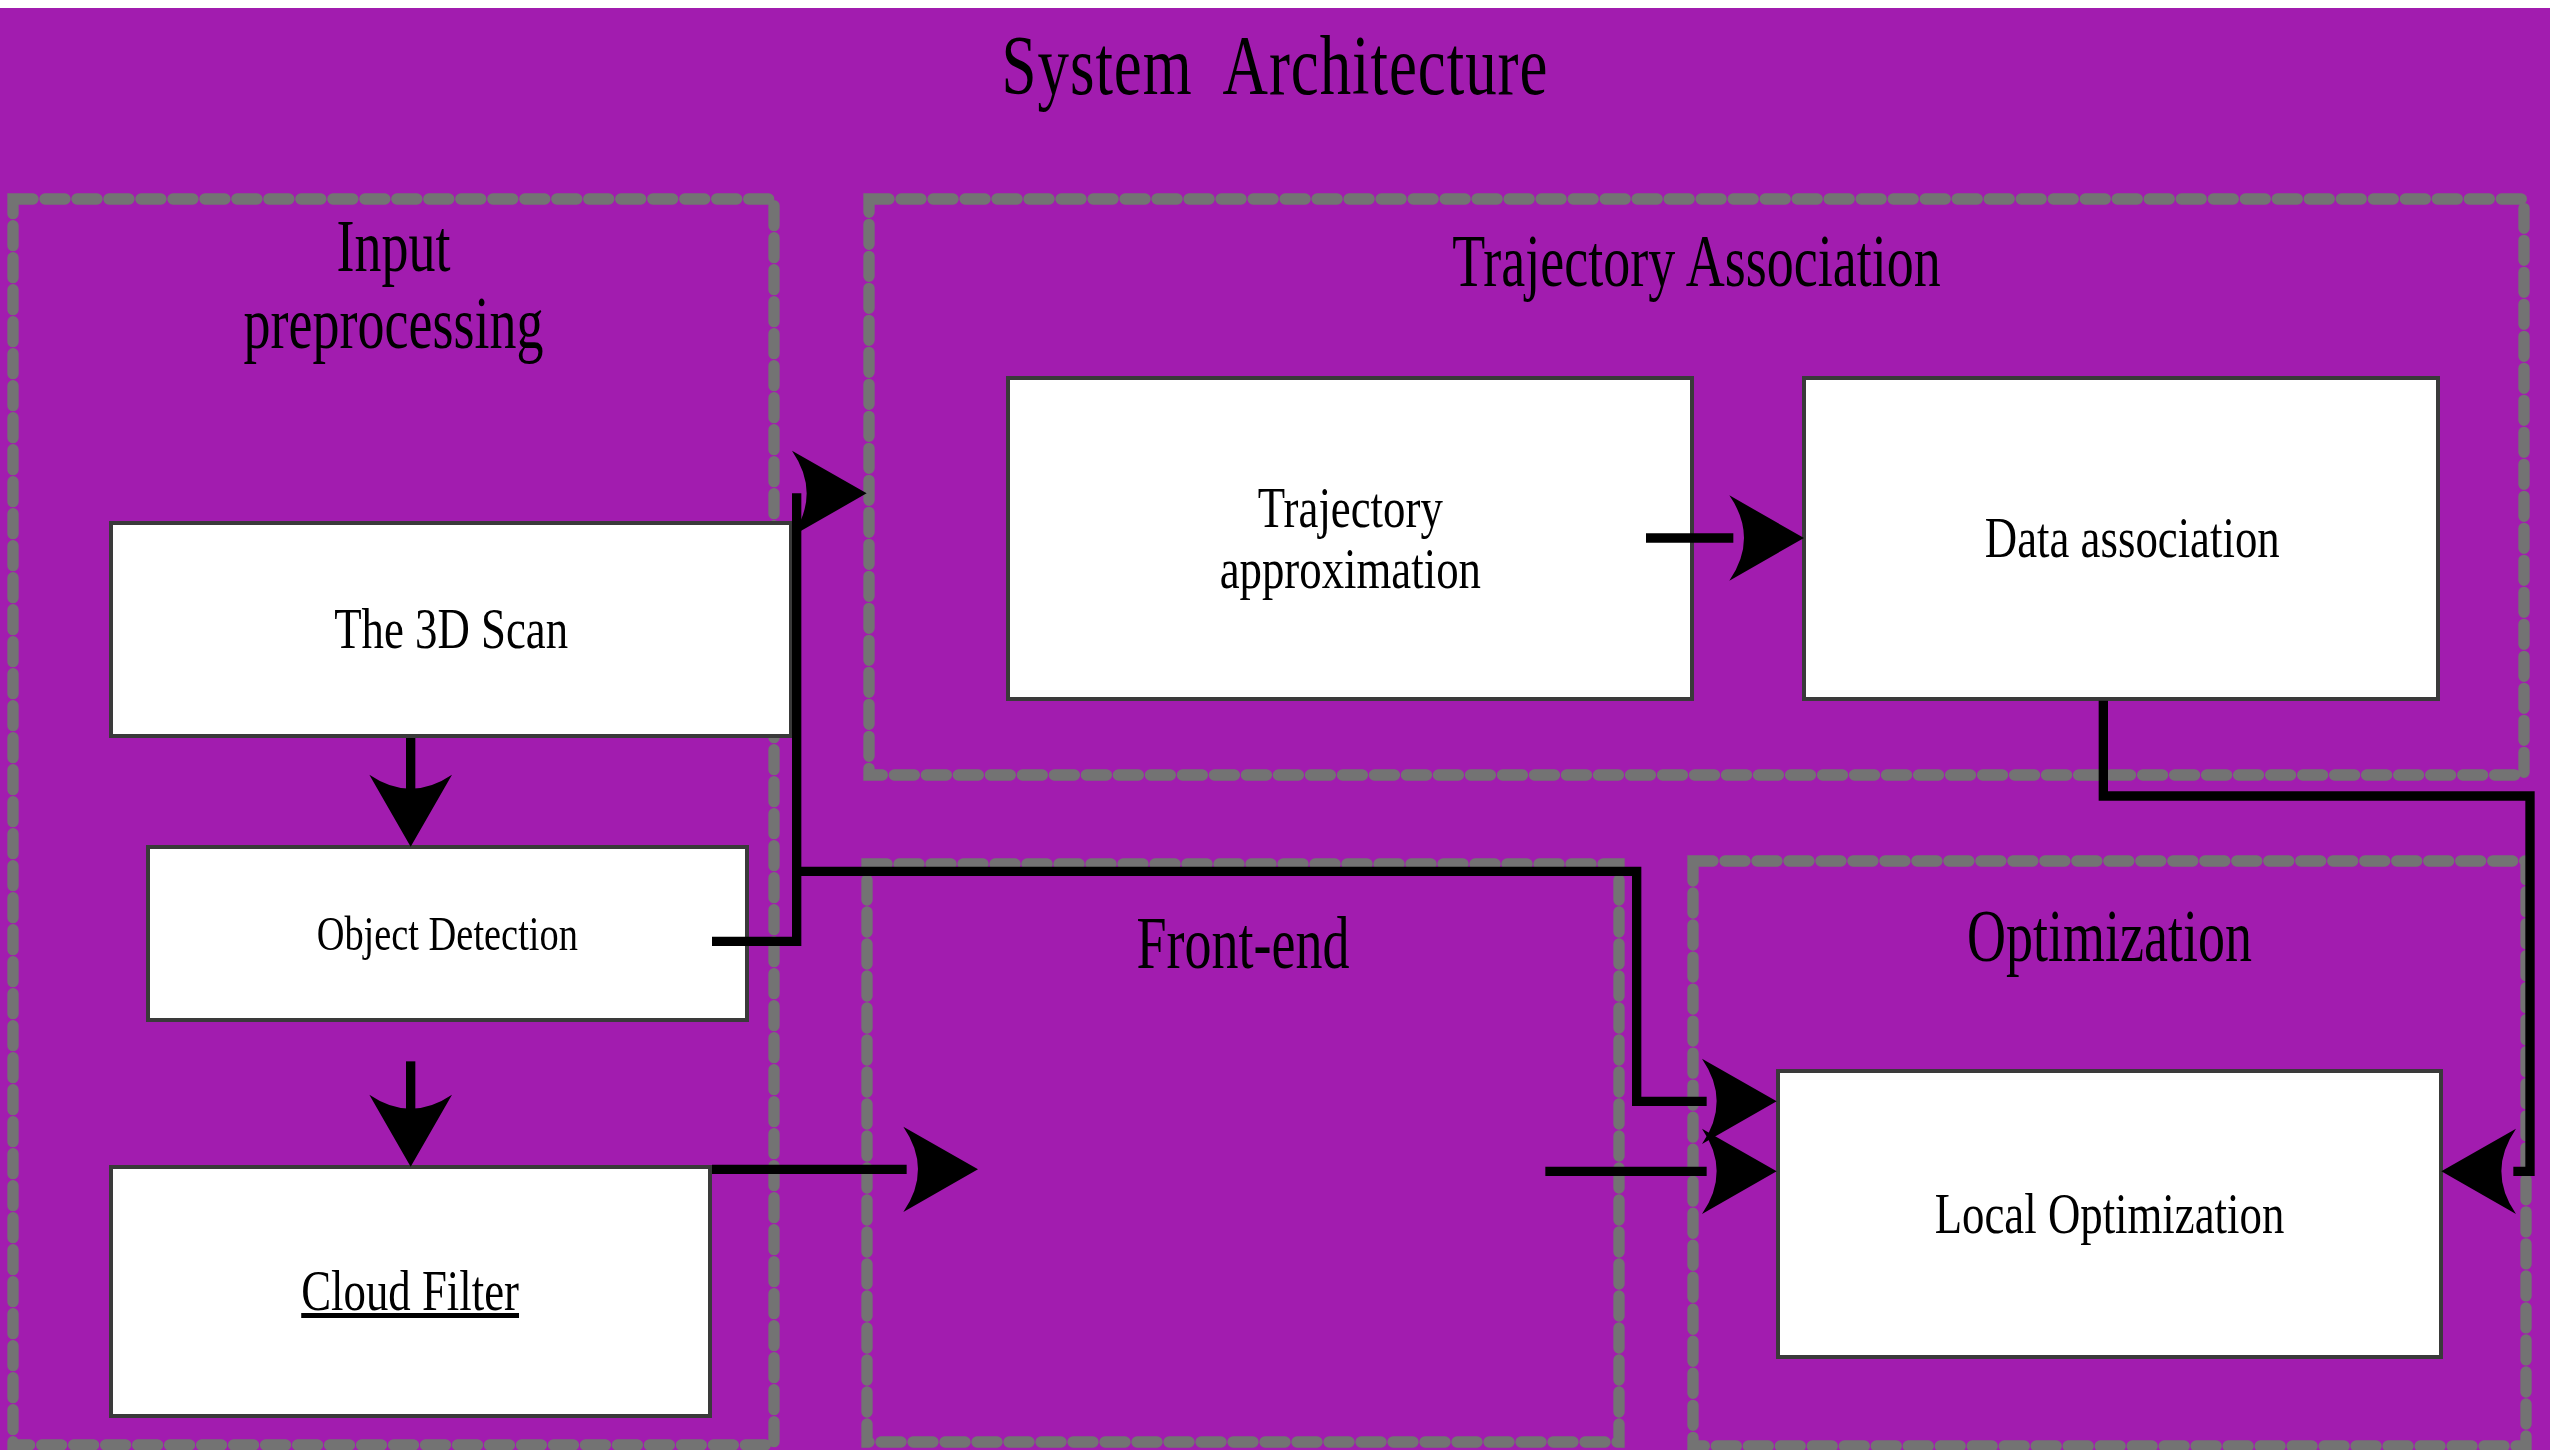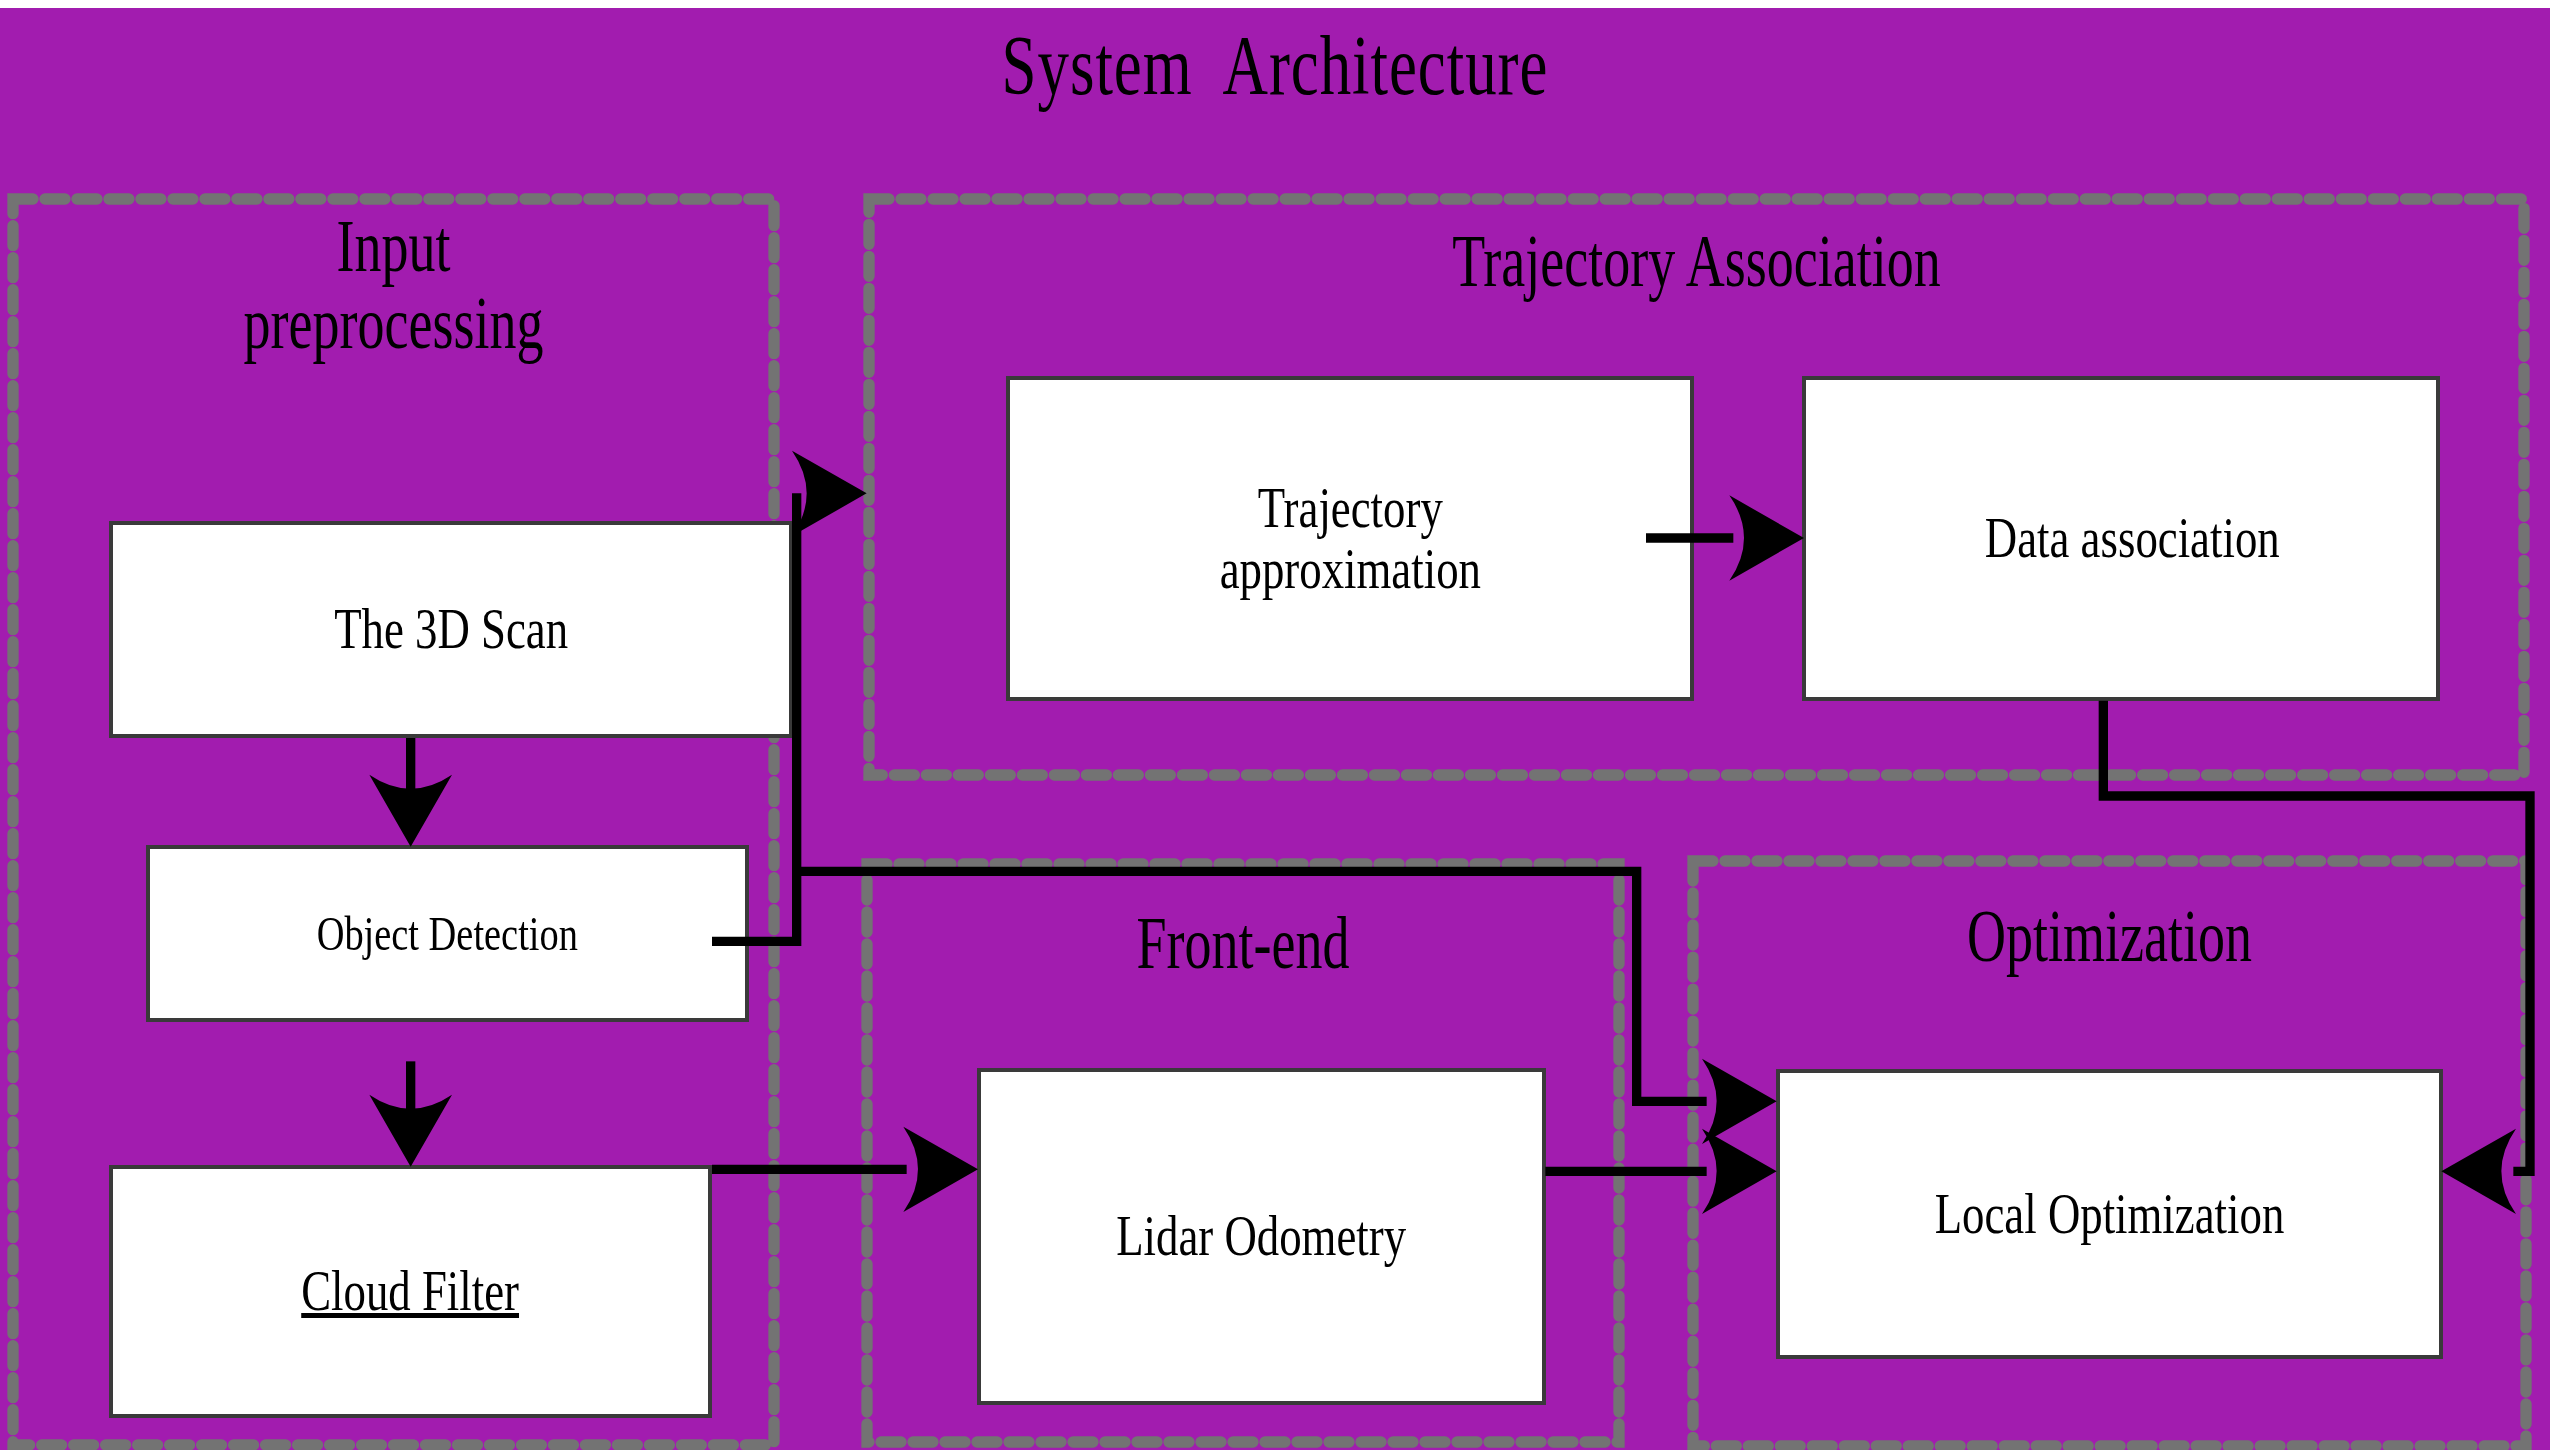--- a/index.html
+++ b/index.html
@@ -88,23 +88,20 @@
 
   <div class="box" style="left:958px;top:368px;width:688px;height:325px;font-size:56px;margin-left:48px;">
     <span class="lbl">Trajectory
 approximation</span>
   </div>
 
   <div class="box" style="left:1802px;top:368px;width:638px;height:325px;font-size:56px;padding-left:22px;">
     <span class="lbl">Data association</span>
   </div>
 
-  <div class="box" style="left:977px;top:1060px;width:569px;height:337px;font-size:56px;">
-    <span class="lbl">Lidar Odometry</span>
-  </div>
 
   <div class="box" style="left:1776px;top:1061px;width:667px;height:290px;font-size:56px;">
     <span class="lbl">Local Optimization</span>
   </div>
 
   <svg id="wires" viewBox="0 0 3825 2175">
     <defs>
 
       <g id="ahD">
         <path d="M0,0 L-62,-108 Q0,-66 62,-108 Z" fill="#000"></path>

